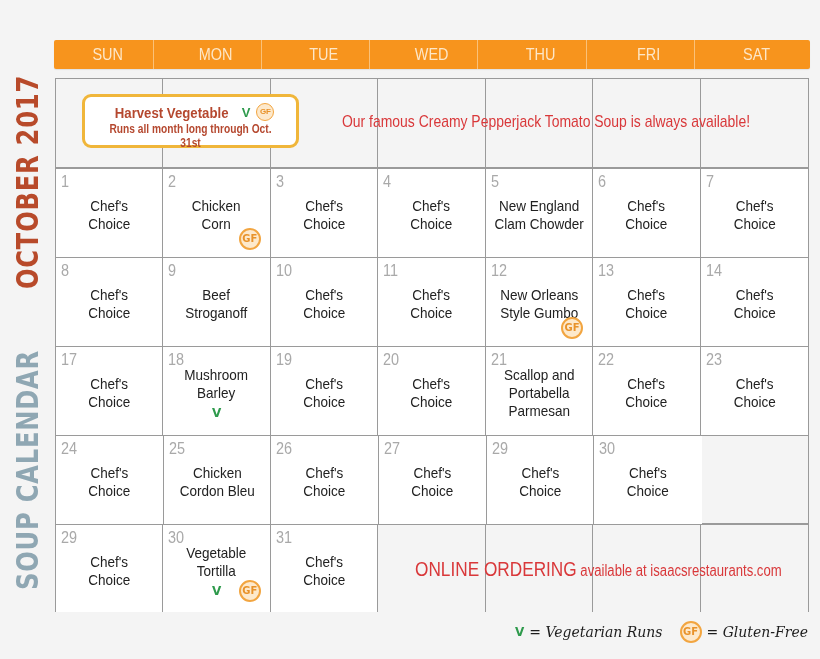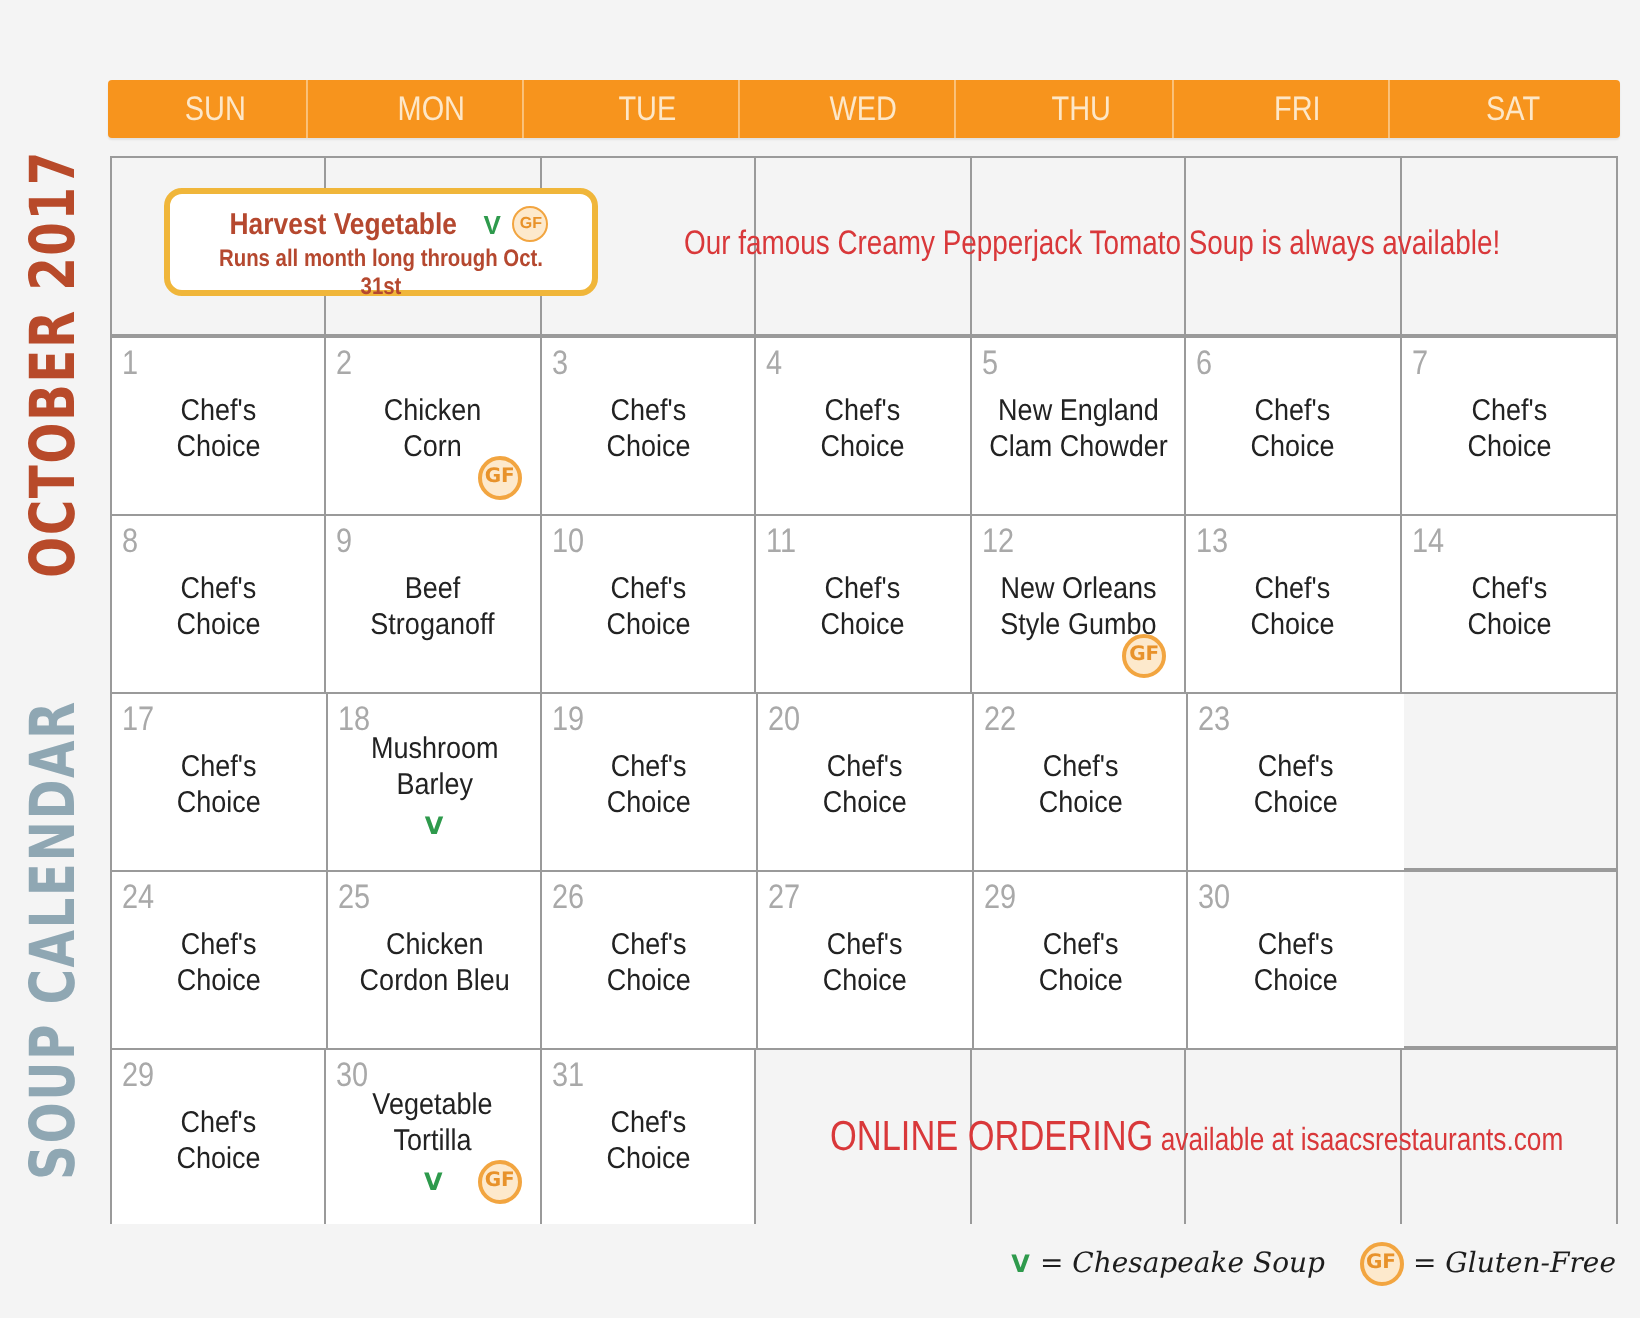--- a/index.html
+++ b/index.html
@@ -273,20 +273,28 @@
         </div>
       </div>
       <div class="cell">
         <div class="daynum">20</div>
         <div class="soup" style="top: 28px;">
           <div>Chef's</div>
           <div>Choice</div>
         </div>
       </div>
       <div class="cell">
+        <div class="daynum">21</div>
+        <div class="soup" style="top: 19px;">
+          <div>Scallop and</div>
+          <div>Portabella</div>
+          <div>Parmesan</div>
+        </div>
+      </div>
+      <div class="cell">
         <div class="daynum">22</div>
         <div class="soup" style="top: 28px;">
           <div>Chef's</div>
           <div>Choice</div>
         </div>
       </div>
       <div class="cell">
         <div class="daynum">23</div>
         <div class="soup" style="top: 28px;">
           <div>Chef's</div>
@@ -379,16 +387,16 @@
 </div>
 
 <div class="banner-msg">Our famous Creamy Pepperjack Tomato Soup is always available!</div>
 
 <div class="online">
   <span class="big">ONLINE ORDERING</span><span class="small"> available at isaacsrestaurants.com</span>
 </div>
 
 <div class="legend">
   <span class="lv">V</span>
-  <span>= Chesapeake Soup</span>
+  <span>= Vegetarian Runs</span>
   <span class="lgf">GF</span>
   <span>= Gluten-Free</span>
 </div>
 
 </body></html>

